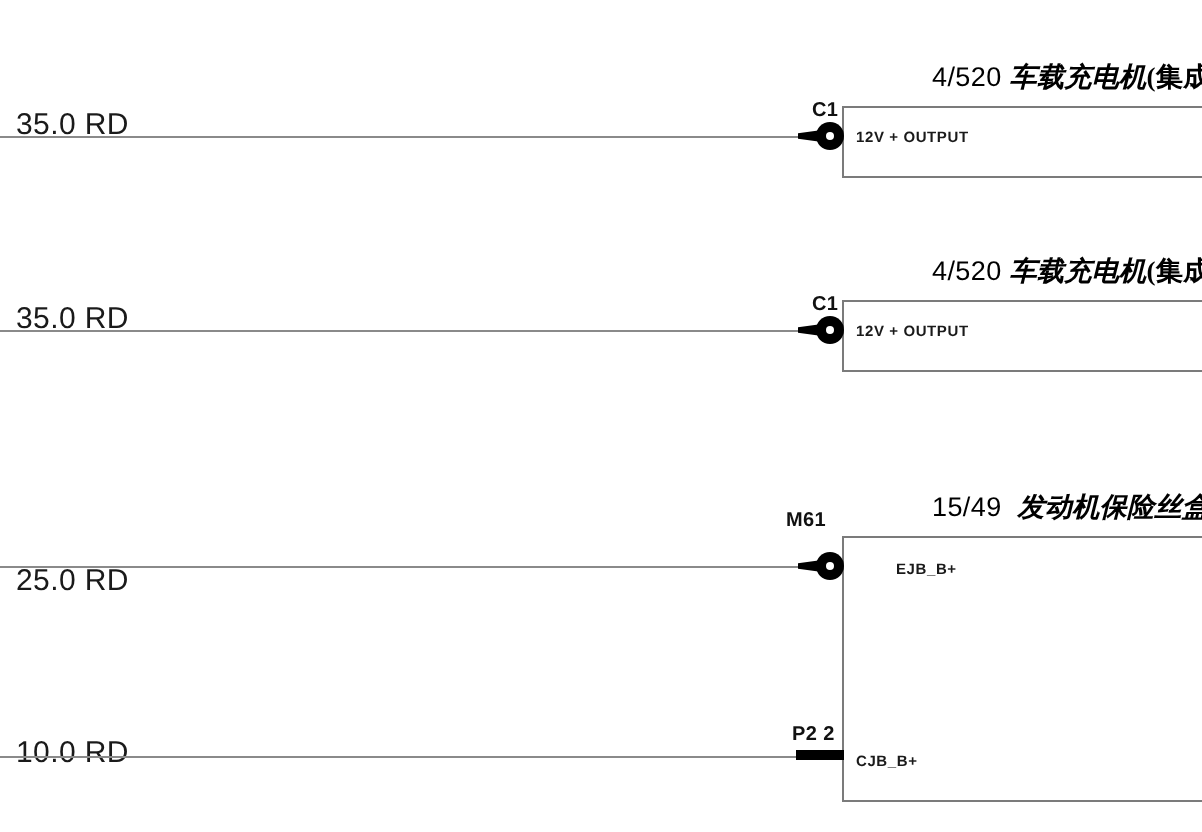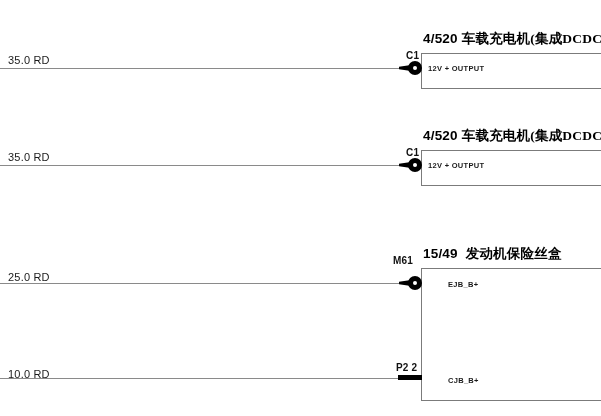--- a/index.html
+++ b/index.html
@@ -20,21 +20,21 @@
 
   
   .wire {
     position: absolute;
     height: 0;
     border-top: 1.6px solid #8a8a8a;
   }
   .wire-label {
     position: absolute;
     font-family: "Liberation Sans", sans-serif;
-    font-size: 11px;
+    font-size: 15px;
     font-weight: 500;
     color: #1a1a1a;
     white-space: nowrap;
     letter-spacing: 0.2px;
   }
 
   
   .comp-box {
     position: absolute;
     border: 1.1px solid #7b7b7b;
@@ -43,25 +43,27 @@
   }
   .comp-title {
     position: absolute;
     white-space: nowrap;
     color: #000000;
     font-size: 13.5px;
     letter-spacing: 0.2px;
   }
   .comp-title .code {
     font-family: "Liberation Sans", sans-serif;
-    font-weight: 700;
+    font-weight: 400;
+    margin-left: 43px;
   }
   .comp-title .cn {
     font-family: "DejaVu Sans", sans-serif;
     font-weight: 600;
+    font-style: italic;
   }
   .comp-title .suffix {
     font-family: "Liberation Serif", serif;
     font-weight: 600;
   }
 
   
   .pin-name {
     position: absolute;
     font-family: "Liberation Sans", sans-serif;
@@ -157,31 +159,31 @@
     <span class="disc"></span>
     <span class="dot"></span>
   </div>
   <div class="pin-signal" style="left:428px; top:161px;">12V + OUTPUT</div>
 
   <div class="comp-title" style="left:423px; top:245px;">
     <span class="code">15/49</span><span>&nbsp;&nbsp;</span><span class="cn">发动机保险丝盒</span><span class="suffix"></span>
   </div>
   <div class="comp-box" style="left:421px; top:268px; width:190px; height:133px;"></div>
 
-  <div class="wire-label" style="left:8px; top:271px;">25.0 RD</div>
+  <div class="wire-label" style="left:8px; top:282px;">25.0 RD</div>
   <div class="wire" style="left:0px; top:283px; width:412px;"></div>
 
   <div class="pin-name" style="left:393px; top:255px;">M61</div>
   <div class="pin-round" style="left:399px; top:276px;">
     <span class="wedge"></span>
     <span class="disc"></span>
     <span class="dot"></span>
   </div>
   <div class="pin-signal" style="left:448px; top:280px;">EJB_B+</div>
 
   <div class="wire-label" style="left:8px; top:368px;">10.0 RD</div>
   <div class="wire" style="left:0px; top:378px; width:400px;"></div>
 
   <div class="pin-name" style="left:396px; top:362px;">P2 2</div>
   <div class="pin-bar" style="left:398px; top:375px; width:24px;"></div>
-  <div class="pin-signal" style="left:428px; top:376px;margin-left:20px;">CJB_B+</div>
+  <div class="pin-signal" style="left:428px; top:376px;">CJB_B+</div>
 
 </div>
 
 </body></html>

